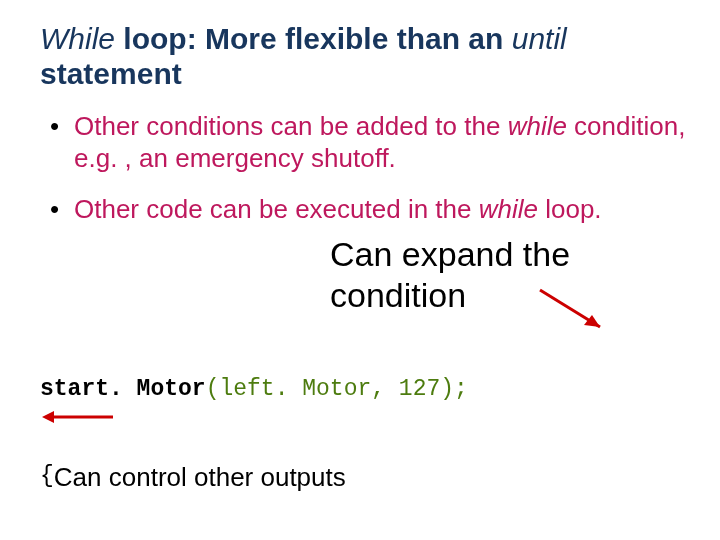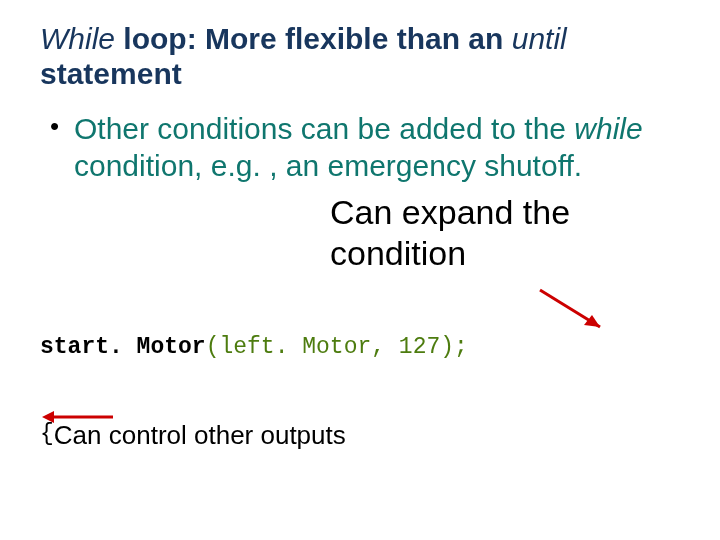--- a/index.html
+++ b/index.html
@@ -23,22 +23,22 @@
     margin: 12px 0 18px 0;
     font-weight: bold;
   }
   .title .italic { font-style: italic; font-weight: normal; }
   .bullets {
     list-style: none;
     padding: 0;
     margin: 0 0 8px 0;
   }
   .bullets > li {
-    font-size: 30px;
-    color: #0f766e;
+    font-size: 26px;
+    color: #be185d;
     line-height: 1.22;
     padding-left: 34px;
     position: relative;
     margin-bottom: 6px;
     margin-top: 20px;
   }
   .bullets > li::before {
     content: "•";
     position: absolute;
     left: 10px;
@@ -98,20 +98,23 @@
 <div class="slide">
 
   <h1 class="title">
     <span class="italic">While</span><span> loop: More flexible than an </span><span class="italic">until</span><span> statement</span>
   </h1>
 
   <ul class="bullets">
     <li>
       <span>Other conditions can be added to the </span><span class="italic">while</span><span> condition, e.g. , an emergency shutoff.</span>
     </li>
+    <li>
+      <span>Other code can be executed in the </span><span class="italic">while</span><span> loop.</span>
+    </li>
   </ul>
 
   <div class="annot-expand">Can expand the condition</div>
 
   <svg class="arrow-expand" viewBox="0 0 90 50">
     <line x1="10" y1="5" x2="70" y2="42" stroke="#cc0000" stroke-width="3"></line>
     <polygon points="70,42 62,30 54,40" fill="#cc0000"></polygon>
   </svg>
 
   <div class="code">

